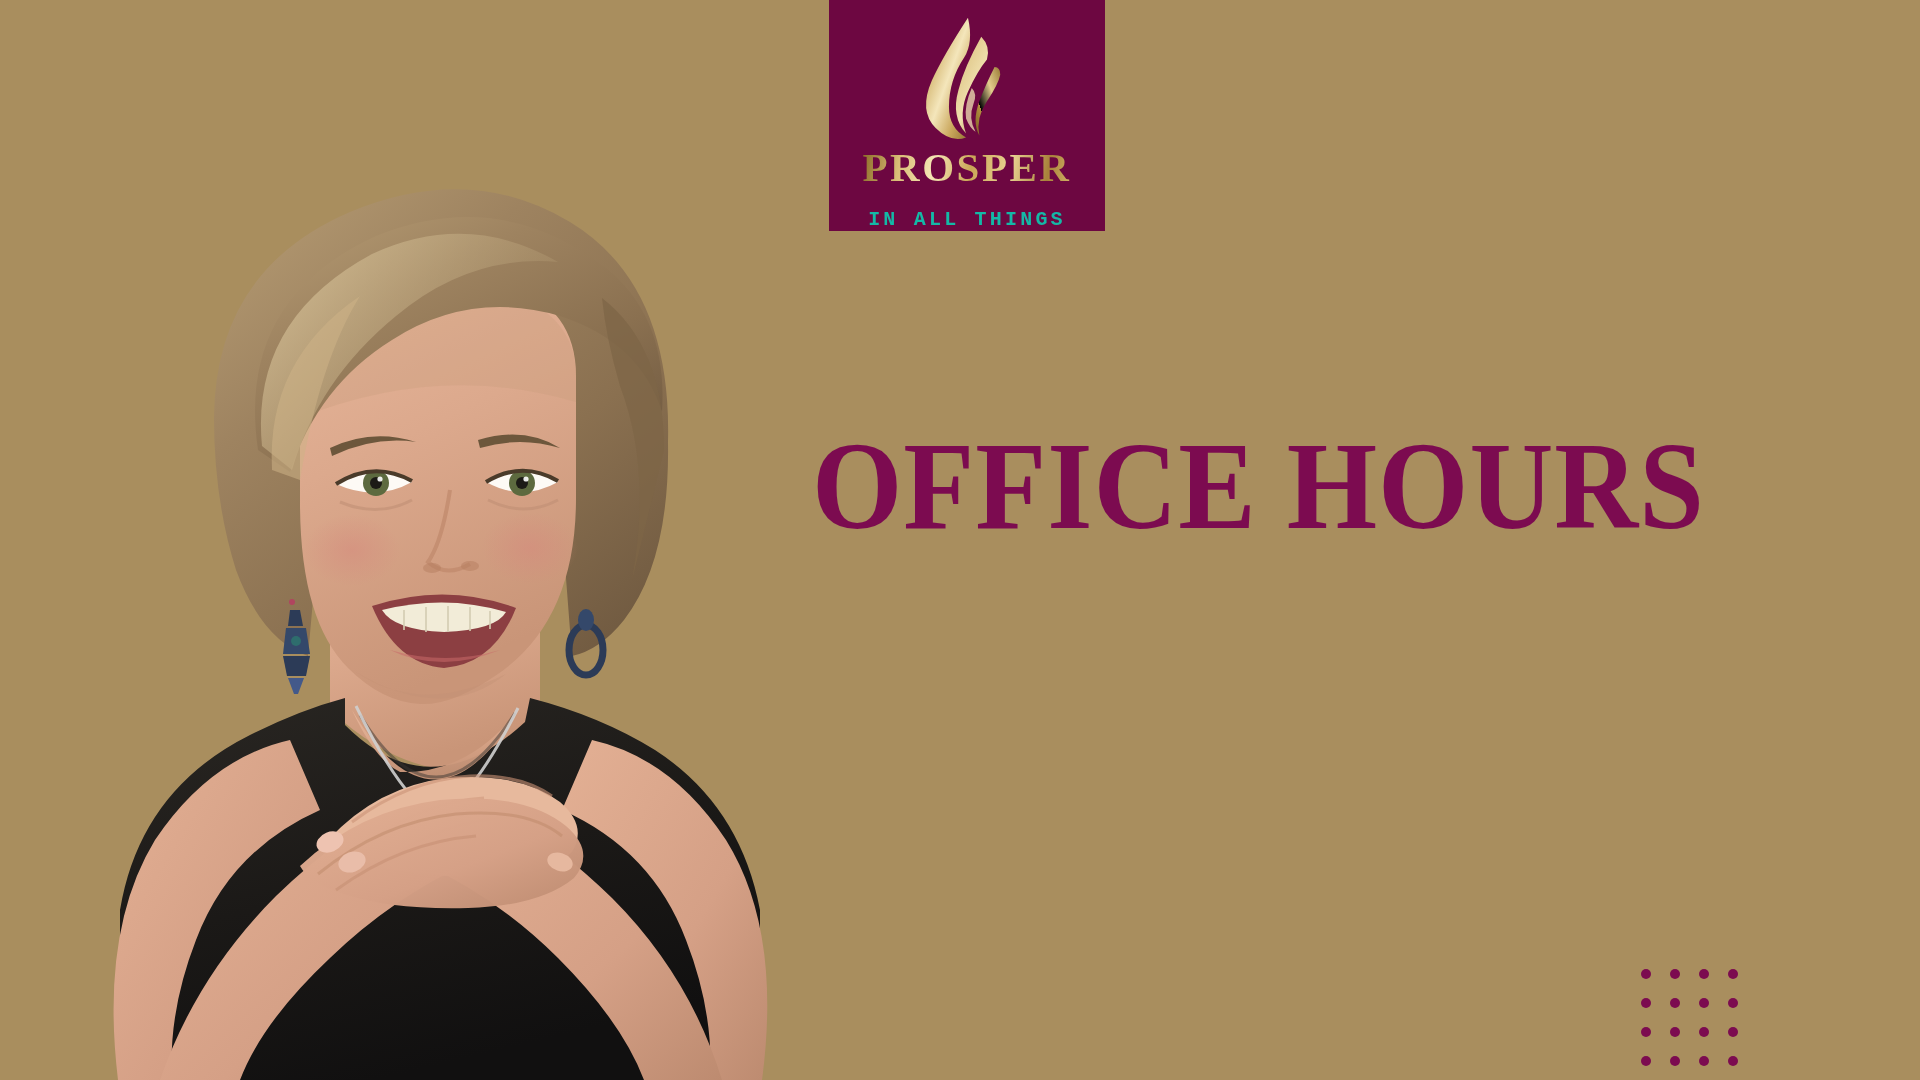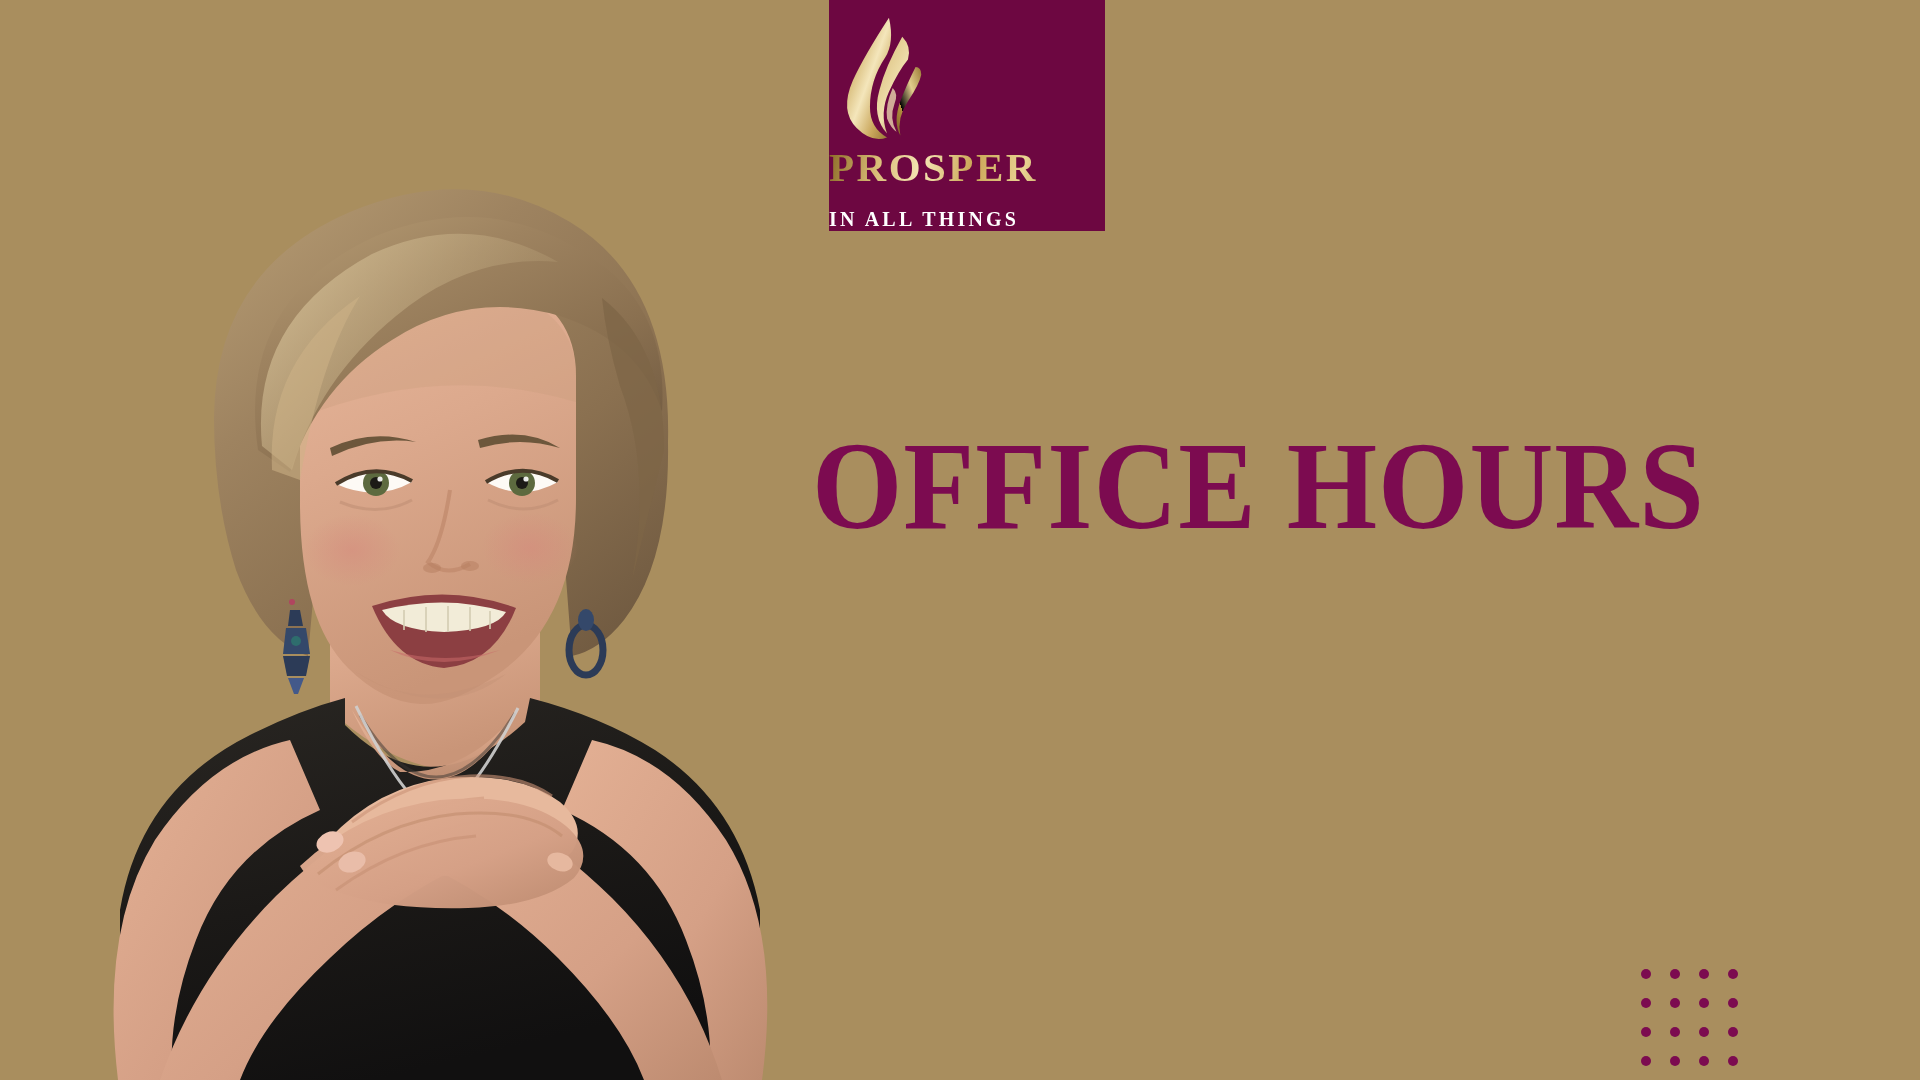--- a/index.html
+++ b/index.html
@@ -19,20 +19,21 @@
   }
 
   
   #logo-panel {
     position:absolute;
     left:829px; top:0;
     width:276px; height:231px;
     background:#6d0741;
     display:flex;
     flex-direction:column;
+    align-items:center;
     justify-content:flex-start;
   }
   #logo-flame {
     margin-top:12px;
     width:118px; height:140px;
     display:block;
   }
   #logo-wordmark {
     margin-top:2px;
     font-family:"Liberation Serif", serif;
@@ -42,25 +43,25 @@
     line-height:1;
     background:linear-gradient(100deg,#8b6a26 0%,#d9bd77 18%,#f5e5b4 34%,#caa656 52%,#e9d392 70%,#a8813a 88%,#d4b468 100%);
     -webkit-background-clip:text;
     background-clip:text;
     color:transparent;
     -webkit-text-fill-color:transparent;
     white-space:nowrap;
   }
   #logo-tagline {
     margin-top:20px;
-    font-family:Liberation Serif, serif;
+    font-family:Liberation Mono, monospace;
     font-size:20px;
     font-weight:700;
     letter-spacing:3.2px;
-    color:#ffffff;
+    color:#14b8a6;
     white-space:nowrap;
   }
 
   
   #portrait {
     position:absolute;
     left:0px; top:150px;
     width:860px; height:930px;
     overflow:hidden;
   }

